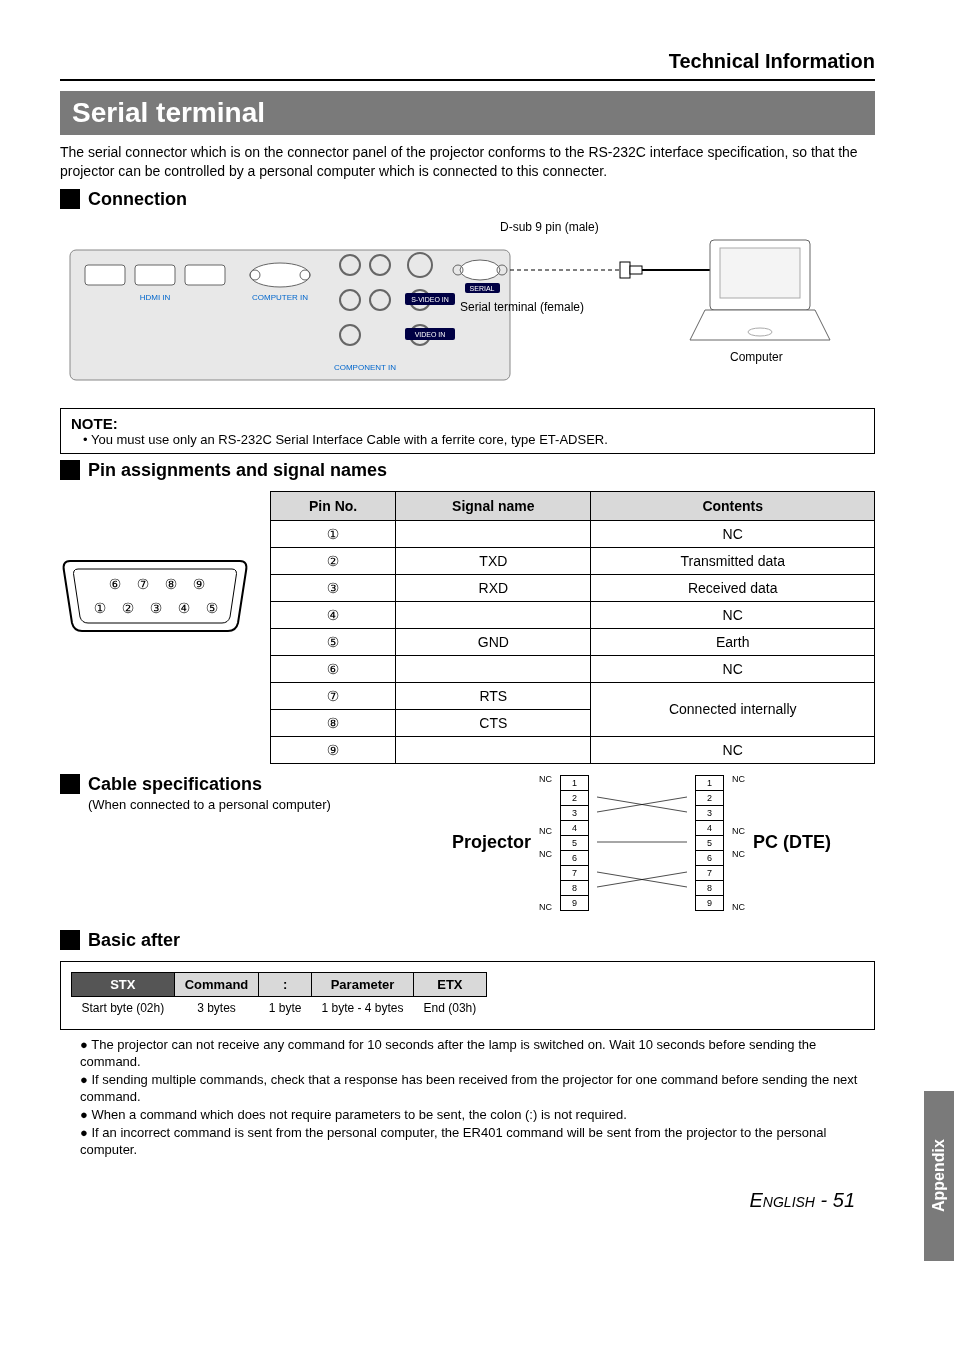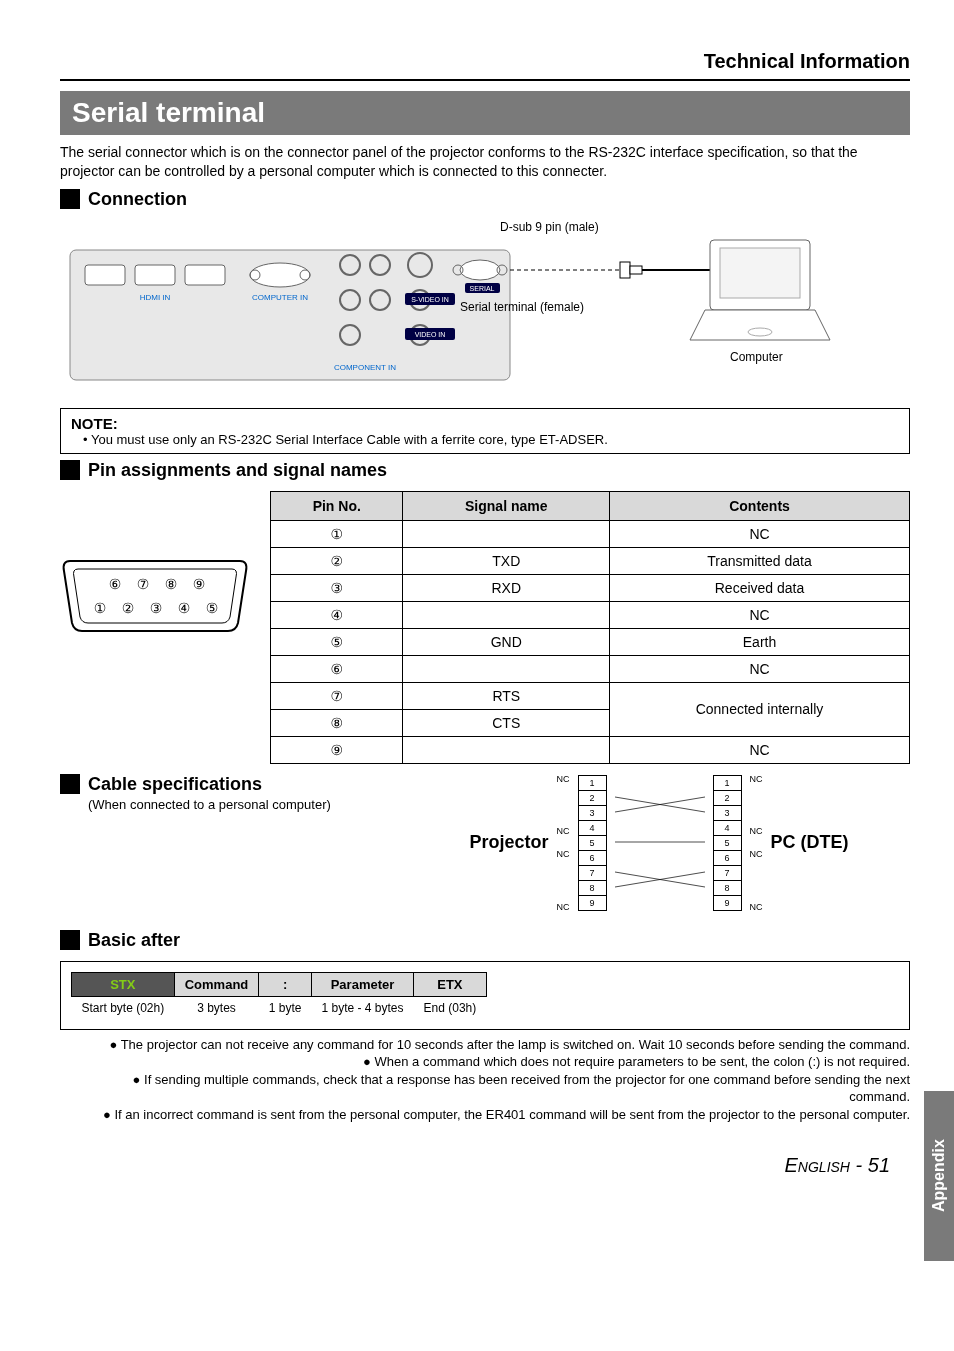--- a/index.html
+++ b/index.html
@@ -5,21 +5,21 @@
   * { box-sizing: border-box; }
   body {
     margin: 0;
     padding: 0;
     font-family: Arial, Helvetica, sans-serif;
     background: #fff;
     color: #000;
     width: 954px;
   }
   .page {
-    padding: 50px 44px 40px 60px;
+    padding: 50px 79px 40px 60px;
     position: relative;
     min-height: 1351px;
   }
   .section-header {
     text-align: right;
     font-size: 20px;
     font-weight: bold;
     border-bottom: 2px solid #000;
     padding-bottom: 6px;
     margin-bottom: 10px;
@@ -144,39 +144,38 @@
   .ftable {
     border-collapse: collapse;
   }
   .ftable th {
     border: 1px solid #000;
     background: #d9d9d9;
     padding: 4px 10px;
     font-size: 13px;
     font-weight: bold;
   }
-  .ftable th.stx { background: #555; color: #84cc16; }
+  .ftable th.stx { background: #555; color: #ffffff; }
   .ftable td {
     padding: 4px 10px;
     font-size: 12px;
     text-align: center;
     vertical-align: top;
   }
   .format-text {
     flex: 1;
     font-size: 13px;
     line-height: 1.35;
   }
   .bullets {
     list-style: none;
     padding: 0 0 0 20px;
     margin: 6px 0 0 0;
     font-size: 13px;
     line-height: 1.35;
-    text-align: right;
   }
   .bullets li::before {
     content: "● ";
   }
   .appendix-tab {
     position: absolute;
     right: 0;
     bottom: 90px;
     width: 30px;
     height: 170px;
@@ -479,22 +478,22 @@
         <td>1 byte</td>
         <td>1 byte - 4 bytes</td>
         <td>End (03h)</td>
       </tr>
     </tbody>
       </table>
   </div>
 
   <ul class="bullets">
     <li>The projector can not receive any command for 10 seconds after the lamp is switched on. Wait 10 seconds before sending the command.</li>
+    <li>If sending multiple commands, check that a response has been received from the projector for one command before sending the next command.</li>
     <li>When a command which does not require parameters to be sent, the colon (:) is not required.</li>
-    <li>If sending multiple commands, check that a response has been received from the projector for one command before sending the next command.</li>
     <li>If an incorrect command is sent from the personal computer, the ER401 command will be sent from the projector to the personal computer.</li>
   </ul>
 
   <div class="appendix-tab">Appendix</div>
 
   <div class="footer-page">English - 51</div>
 
 </div>
 
 </body></html>

